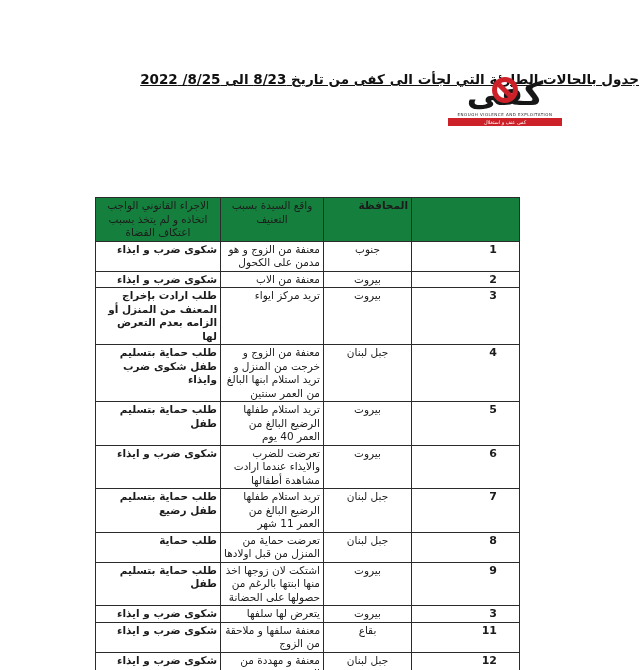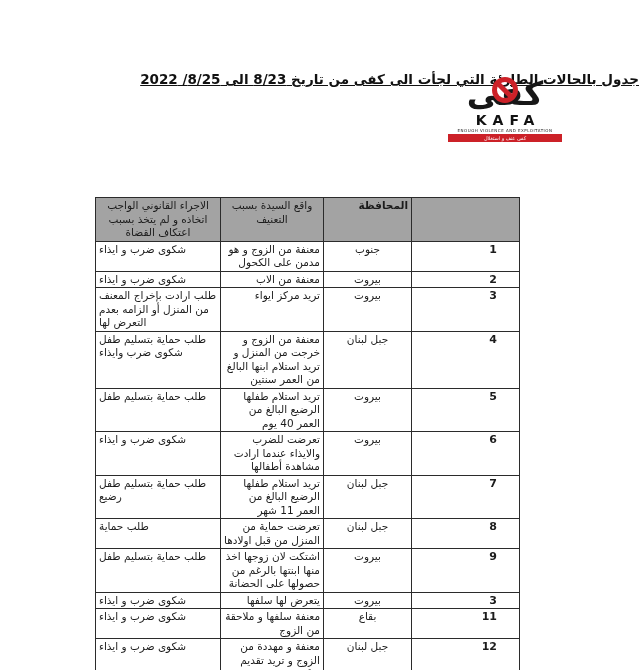--- a/index.html
+++ b/index.html
@@ -31,39 +31,38 @@
     text-decoration:underline;line-height:19px;
   }
   
   .table-wrap{position:absolute;left:95px;top:127px;width:424px;}
   .table-wrap table{border-collapse:collapse;table-layout:fixed;direction:rtl;width:424px;}
   td,th{
     border:1px solid #2b2b2b;vertical-align:top;
     font-size:10.5px;line-height:13.5px;padding:1px 3px;
     font-weight:normal;color:#1c1c1c;word-wrap:break-word;
   }
-  th{background:#a3a3a3;text-align:center;}
+  th{background:#15803d;text-align:center;}
   th.head-gov{text-align:right;font-weight:bold;}
   th.head-num{height:40px;}
   .cell-num{text-align:right;padding-left:2px;padding-right:22px;font-weight:bold;font-size:11px;}
   .cell-gov{text-align:center;}
   .cell-sit{text-align:right;}
-  .cell-act{text-align:left;}
+  .cell-act{text-align:right;font-weight:bold;}
 </style>
 </head>
 <body>
 
 <div class="page">
 
   <div class="logo">
     <div class="logo-mark">
       <span>كفى</span>
       <span class="no-sign"></span>
     </div>
-    <div class="logo-latin">KAFA</div>
     <div class="logo-tag-en">ENOUGH VIOLENCE AND EXPLOITATION</div>
     <div class="logo-tag-ar">كفى عنف و استغلال</div>
   </div>
 
   <div class="doc-title">جدول بالحالات الطارئة التي لجأت الى كفى من تاريخ 8/23 الى 8/25/ 2022</div>
 
   <div class="table-wrap">
     <table>
       <colgroup>
         <col style="width:108px">

